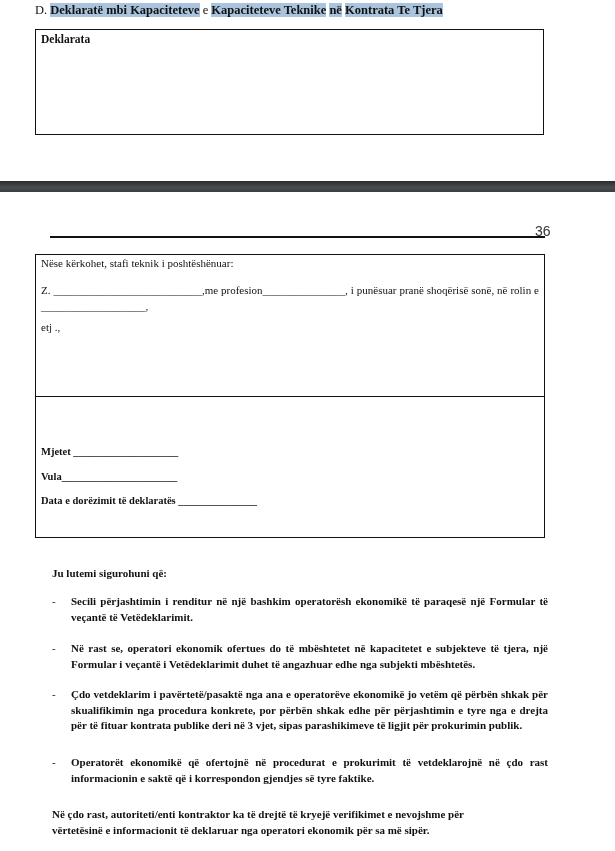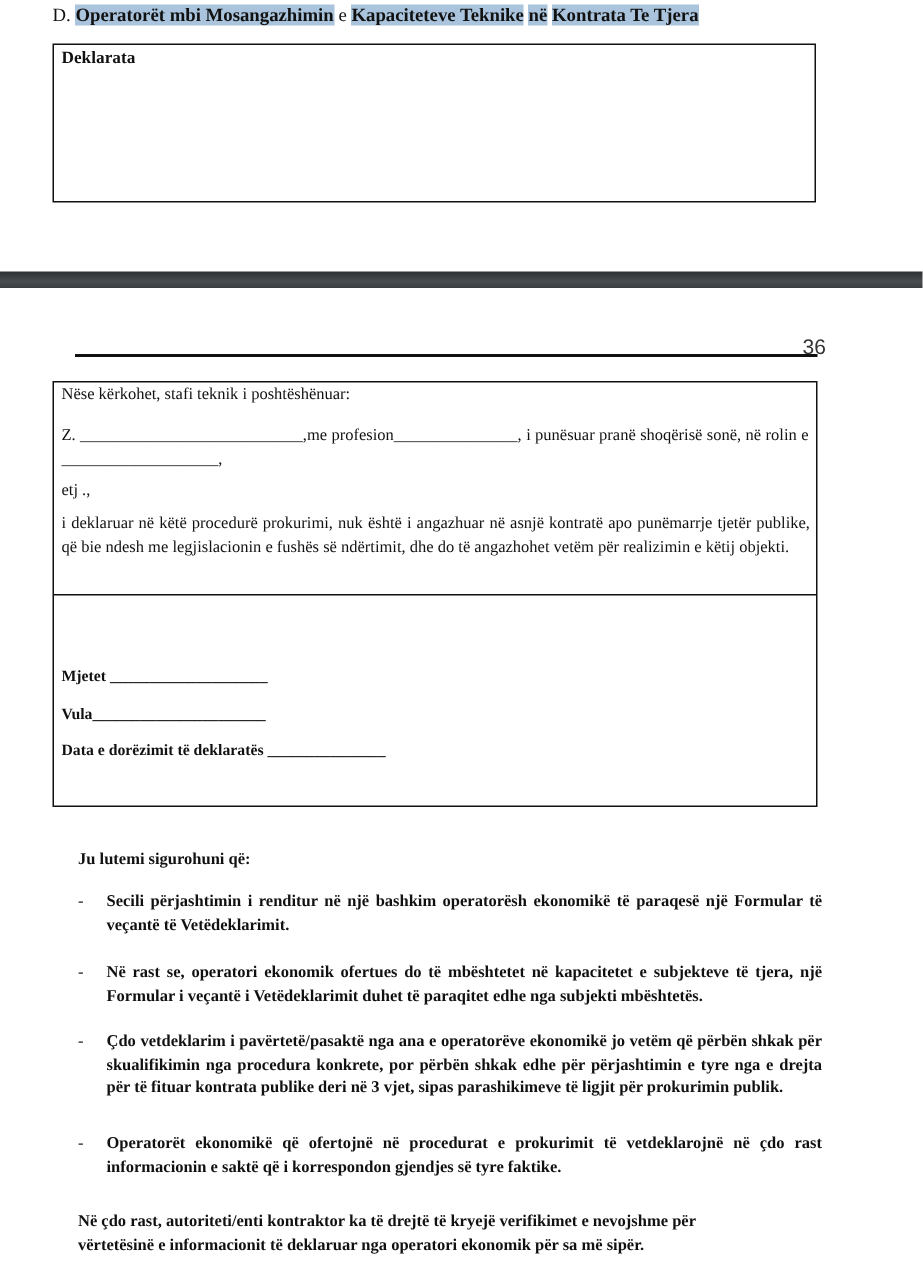--- a/index.html
+++ b/index.html
@@ -56,53 +56,52 @@
     .bullet .btext { position: absolute; left: 19px; width: 477px; text-align: justify; }
     .bullet.b1 { top: 28px; } .bullet.b2 { top: 75px; } .bullet.b3 { top: 121px; } .bullet.b4 { top: 189px; }
     .closing { position: absolute; left: 0; top: 241px; width: 440px; }
   </style>
 </head>
 <body>
 
 <div class="page-top">
   <div class="heading">
     <span class="plain">D.</span>
-    <span class="hl">Operatorët mbi Mosangazhimin</span><span class="plain"> e </span><span class="hl">Kapaciteteve Teknike</span><span class="plain"> </span><span class="hl">në</span><span class="plain"> </span><span class="hl">Kontrata Te Tjera</span>
+    <span class="hl">Deklaratë mbi Kapaciteteve</span><span class="plain"> e </span><span class="hl">Kapaciteteve Teknike</span><span class="plain"> </span><span class="hl">në</span><span class="plain"> </span><span class="hl">Kontrata Te Tjera</span>
   </div>
 
   <div class="decl-box">
     <div class="title">Deklarata</div>
   </div>
 </div>
 
 <div class="separator"></div>
 
 <div class="page-num">36</div>
 <div class="header-rule"></div>
 
 <div class="staff-box">
   <div class="t1">Nëse kërkohet, stafi teknik i poshtëshënuar:</div>
   <div class="t2">Z.  ___________________________,me profesion_______________, i punësuar pranë shoqërisë sonë, në rolin e ___________________,</div>
   <div class="t3">etj .,</div>
-  <div class="t4">i deklaruar në këtë procedurë prokurimi, nuk është i angazhuar në asnjë kontratë apo punëmarrje tjetër publike, që bie ndesh me legjislacionin e fushës së ndërtimit, dhe do të angazhohet vetëm për realizimin e këtij objekti.</div>
   <div class="divider"></div>
   <div class="sig s2">Mjetet ____________________</div>
   <div class="sig s3">Vula______________________</div>
   <div class="sig s4">Data e dorëzimit të deklaratës _______________</div>
 </div>
 
 <div class="notes">
   <div class="intro">Ju lutemi sigurohuni që:</div>
   <div class="bullet b1">
     <span class="dash">-</span>
     <div class="btext">Secili përjashtimin i renditur në një bashkim operatorësh ekonomikë të paraqesë një Formular të veçantë të Vetëdeklarimit.</div>
   </div>
   <div class="bullet b2">
     <span class="dash">-</span>
-    <div class="btext">Në rast se, operatori ekonomik ofertues do të mbështetet në kapacitetet e subjekteve të tjera, një Formular i veçantë i Vetëdeklarimit duhet të paraqitet edhe nga subjekti mbështetës.</div>
+    <div class="btext">Në rast se, operatori ekonomik ofertues do të mbështetet në kapacitetet e subjekteve të tjera, një Formular i veçantë i Vetëdeklarimit duhet të angazhuar edhe nga subjekti mbështetës.</div>
   </div>
   <div class="bullet b3">
     <span class="dash">-</span>
     <div class="btext">Çdo vetdeklarim i pavërtetë/pasaktë nga ana e operatorëve ekonomikë jo vetëm që përbën shkak për skualifikimin nga procedura konkrete, por përbën shkak edhe për përjashtimin e tyre nga e drejta për të fituar kontrata publike deri në 3 vjet, sipas parashikimeve të ligjit për prokurimin publik.</div>
   </div>
   <div class="bullet b4">
     <span class="dash">-</span>
     <div class="btext">Operatorët ekonomikë që ofertojnë në procedurat e prokurimit të vetdeklarojnë në çdo rast informacionin e saktë që i korrespondon gjendjes së tyre faktike.</div>
   </div>
   <div class="closing">Në çdo rast, autoriteti/enti kontraktor ka të drejtë të kryejë verifikimet e nevojshme për vërtetësinë e informacionit të deklaruar nga operatori ekonomik për sa më sipër.</div>

